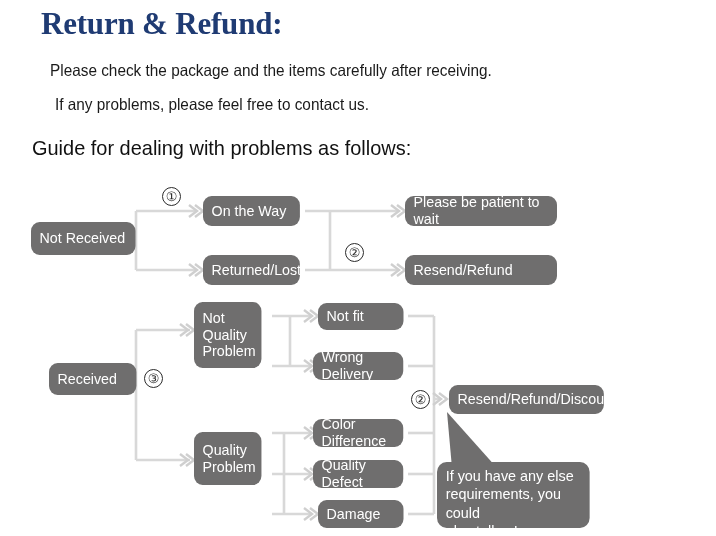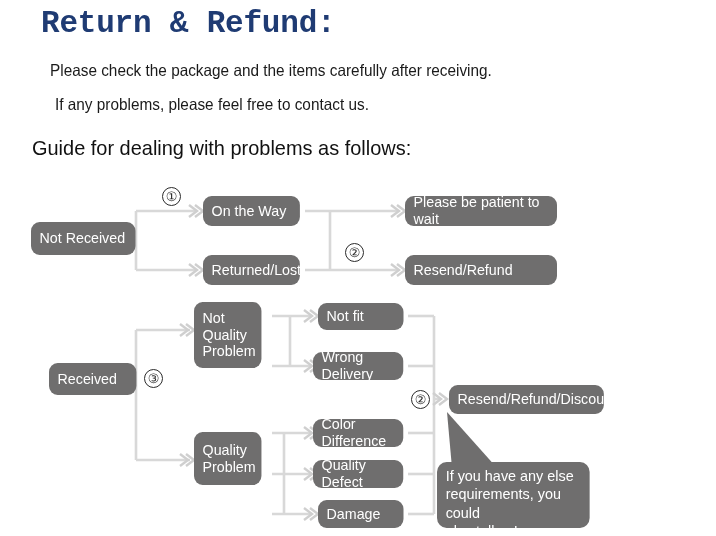--- a/index.html
+++ b/index.html
@@ -14,21 +14,21 @@
     background: #ffffff;
     overflow: hidden;
     font-family: "Liberation Sans", sans-serif;
   }
 
   
   #title {
     position: absolute;
     left: 41px;
     top: 6px;
-    font-family: Liberation Mono, monospace;
+    font-family: Liberation Serif, serif;
     font-weight: bold;
     font-size: 31px;
     letter-spacing: -0.2px;
     color: #1f3b73;
     white-space: nowrap;
   }
   .intro-line {
     position: absolute;
     font-family: "Liberation Sans", sans-serif;
     font-size: 16.5px;

